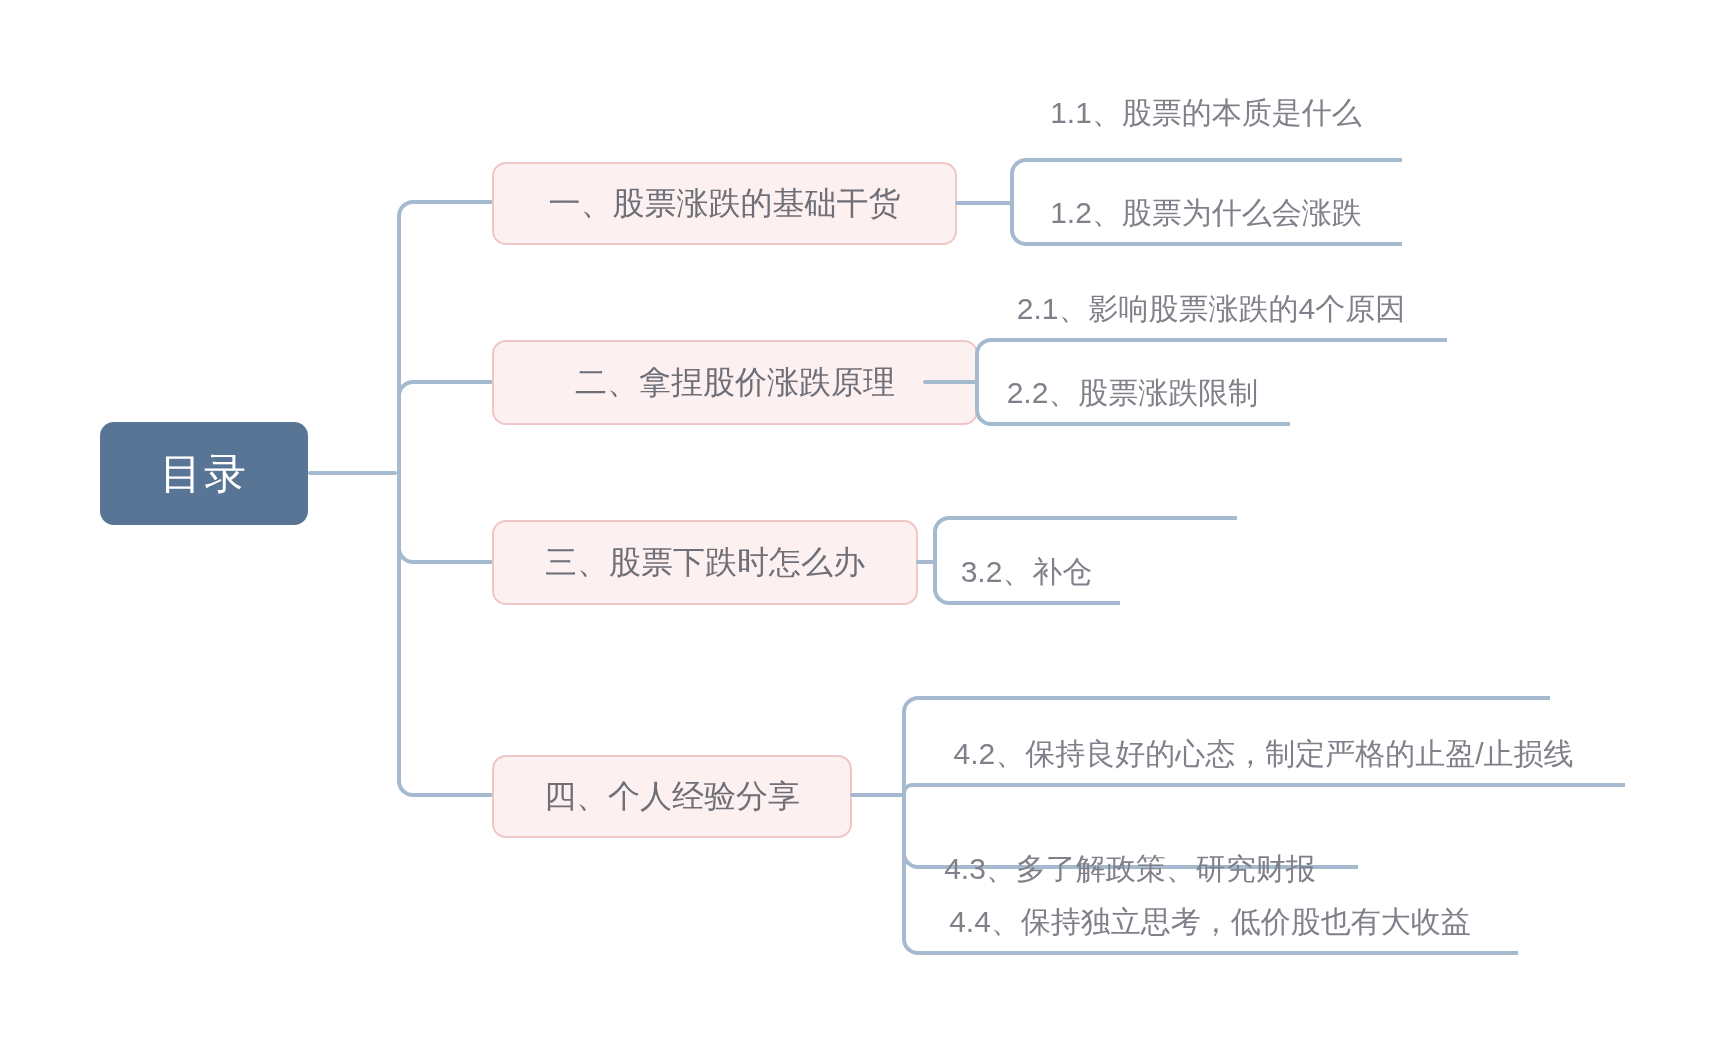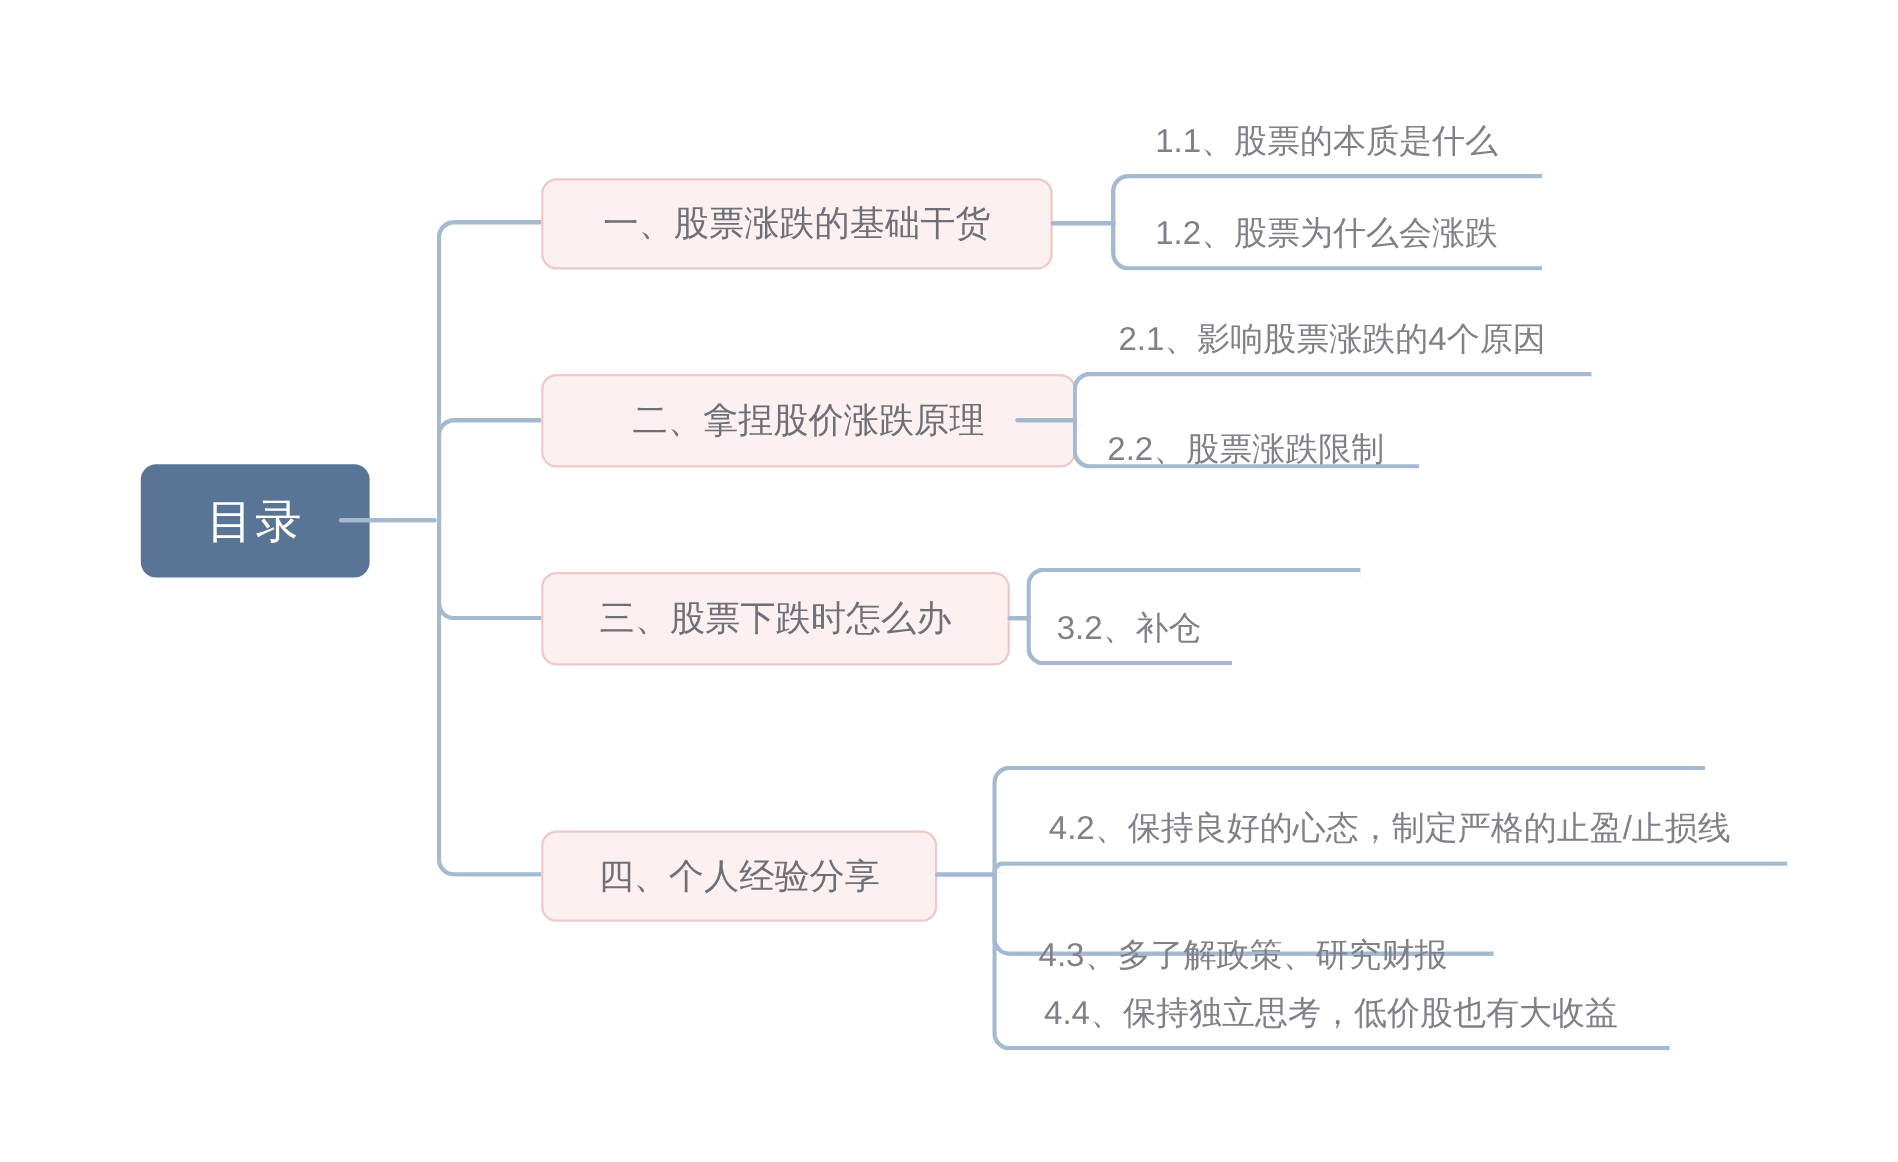--- a/index.html
+++ b/index.html
@@ -13,21 +13,20 @@
   
   .root-node{
     position:absolute;
     display:flex;align-items:center;justify-content:center;
     background:var(--root-bg,#587595);
     color:var(--root-text,#ffffff);
     border-radius:14px;
     font-size:42px;
     letter-spacing:2px;
     cursor:default;
-    margin-left:28px;
   }
   .topic{
     position:absolute;
     display:flex;align-items:center;justify-content:center;
     background:var(--topic-bg,#fcf0f0);
     border:2px solid var(--topic-border,#efc7c7);
     border-radius:14px;
     color:var(--topic-text,#6f6f78);
     font-size:32px;
     white-space:nowrap;
@@ -81,27 +80,27 @@
   <div class="topic" style="left:492px;top:520px;width:426px;height:85px;">三、股票下跌时怎么办</div>
   <div class="topic" style="left:492px;top:755px;width:360px;height:83px;">四、个人经验分享</div>
 
   <div class="line-h" style="left:955px;top:201px;width:59px;"></div>
   <div class="line-h" style="left:923px;top:380px;width:56px;"></div>
   <div class="line-h" style="left:916px;top:560px;width:21px;"></div>
   <div class="line-h" style="left:850px;top:793px;width:56px;"></div>
 
   <div class="elbow-up" style="left:1010px;top:158px;width:392px;height:47px;"></div>
   <div class="elbow-down" style="left:1010px;top:201px;width:392px;height:45px;"></div>
-  <div class="child-label" style="left:1010px;top:112px;width:392px;">1.1、股票的本质是什么</div>
+  <div class="child-label" style="left:1010px;top:96px;width:392px;">1.1、股票的本质是什么</div>
   <div class="child-label" style="left:1010px;top:196px;width:392px;">1.2、股票为什么会涨跌</div>
 
   <div class="elbow-up" style="left:975px;top:338px;width:472px;height:48px;"></div>
   <div class="elbow-down" style="left:975px;top:380px;width:315px;height:46px;"></div>
   <div class="child-label" style="left:975px;top:292px;width:472px;">2.1、影响股票涨跌的4个原因</div>
-  <div class="child-label" style="left:975px;top:392px;width:315px;">2.2、股票涨跌限制</div>
+  <div class="child-label" style="left:975px;top:376px;width:315px;">2.2、股票涨跌限制</div>
 
   <div class="elbow-up" style="left:933px;top:516px;width:304px;height:50px;"></div>
   <div class="elbow-down" style="left:933px;top:560px;width:187px;height:45px;"></div>
   <div class="child-label" style="left:933px;top:555px;width:187px;">3.2、补仓</div>
 
   <div class="elbow-up" style="left:902px;top:696px;width:648px;height:103px;"></div>
   <div class="elbow-up r10" style="left:902px;top:783px;width:723px;height:16px;"></div>
   <div class="elbow-down" style="left:902px;top:793px;width:456px;height:76px;"></div>
   <div class="elbow-down" style="left:902px;top:793px;width:616px;height:162px;"></div>
   <div class="child-label" style="left:902px;top:737px;width:723px;">4.2、保持良好的心态，制定严格的止盈/止损线</div>

